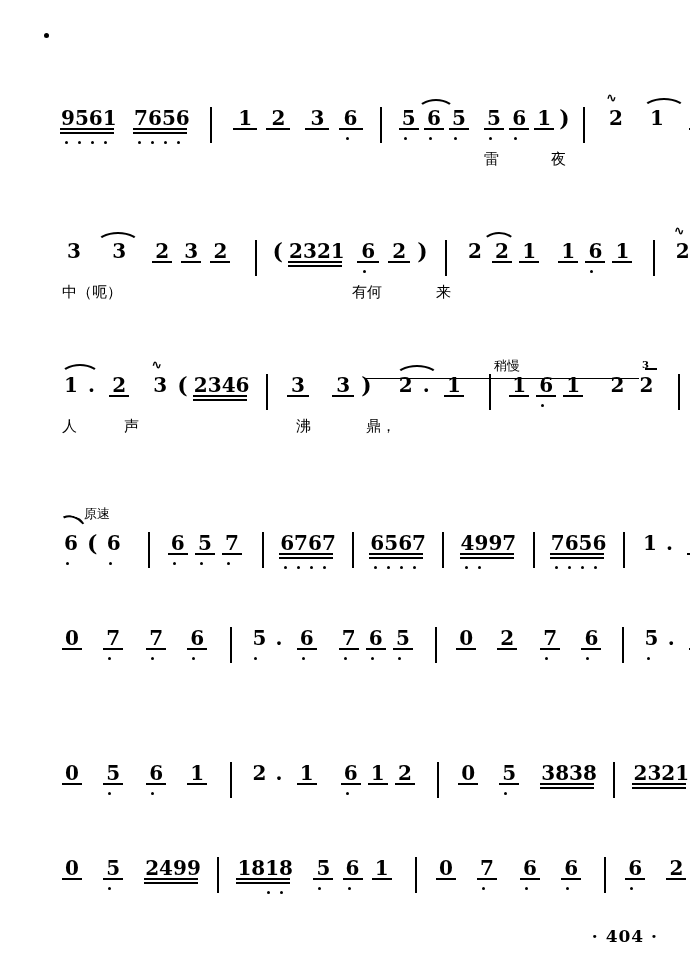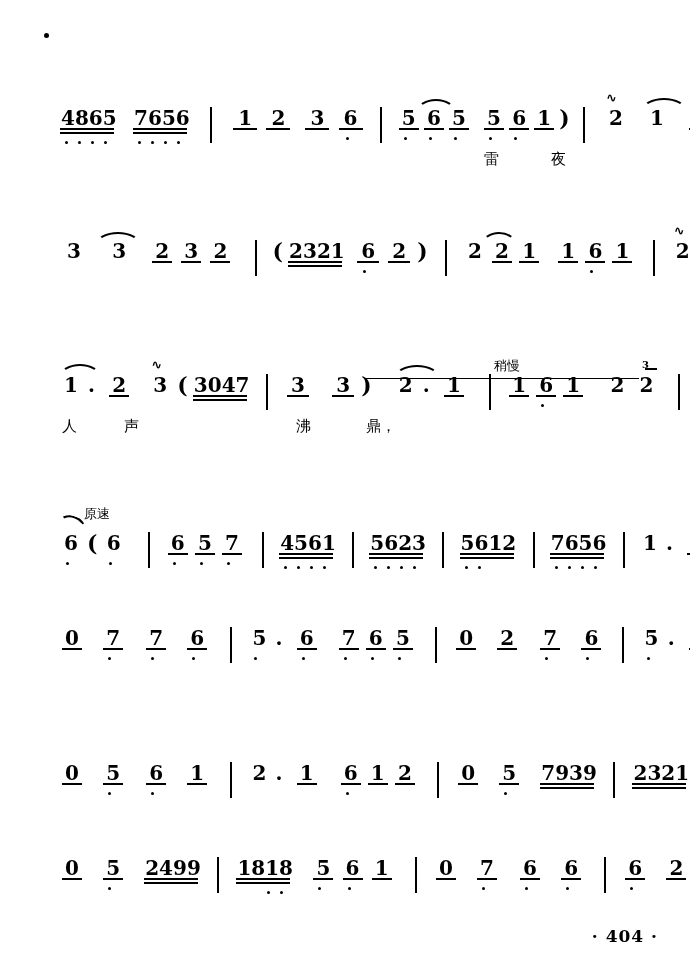--- a/index.html
+++ b/index.html
@@ -189,21 +189,21 @@
 
 <div class="page">
 
   <div class="speck" style="left:44px; top:33px; width:5px; height:5px;"></div>
 
   <div class="system" style="top:105px;">
     <div class="staffline" style="padding-left:60px;">
 
       <span class="measure">
         <span class="note" style="width:52px;">
-          <span class="d">4865</span>
+          <span class="d">9561</span>
           <span class="beam1"></span><span class="beam2"></span>
           <span class="dotlow b2" style="left:7px;"></span>
           <span class="dotlow b2" style="left:20px;"></span>
           <span class="dotlow b2" style="left:33px;"></span>
           <span class="dotlow b2" style="left:46px;"></span>
         </span>
       </span>
 
       <span class="measure" style="margin-left:14px;">
         <span class="note" style="width:52px;">
@@ -366,20 +366,25 @@
         
         
         
         
         
       </span>
 
       
     </div>
 
+    <div class="lyrics" style="top:44px;">
+      <span class="lyric" style="left:62px;">中（呃）</span>
+      <span class="lyric" style="left:352px;">有何</span>
+      <span class="lyric" style="left:436px;">来</span>
+    </div>
   </div>
 
   <div class="system" style="top:372px;">
     <div class="tempo" style="left:494px; top:-14px;">稍慢</div>
 
     <div class="bracket" style="left:366px; top:6px; width:272px;"></div>
 
     <div class="staffline" style="padding-left:60px;">
 
       <span class="measure">
@@ -389,21 +394,21 @@
         <span class="augdot">.</span>
         <span class="note" style="width:22px; margin-left:6px;">
           <span class="d">2</span><span class="beam1" style="left:2px;right:2px;"></span>
         </span>
         <span class="note" style="width:22px; margin-left:12px;">
           <span class="d">3</span>
           <span class="orn" style="left:3px; top:-12px;">∿</span>
         </span>
         <span class="paren">(</span>
         <span class="note" style="width:52px;">
-          <span class="d">3047</span>
+          <span class="d">2346</span>
           <span class="beam1"></span><span class="beam2"></span>
         </span>
         <span class="slur" style="left:0px; top:-8px; width:36px;"></span>
       </span>
 
       <span class="barline" style="margin-left:14px;"></span>
 
       <span class="measure" style="margin-left:6px;">
         <span class="note" style="width:24px;">
           <span class="d">3</span><span class="beam1" style="left:2px;right:2px;"></span>
@@ -495,47 +500,47 @@
         <span class="note" style="width:20px;">
           <span class="d">7</span><span class="beam1" style="left:1px;right:1px;"></span>
           <span class="dotlow b1" style="left:8px; bottom:-9px;"></span>
         </span>
       </span>
 
       <span class="barline" style="margin-left:14px;"></span>
 
       <span class="measure" style="margin-left:4px;">
         <span class="note" style="width:52px;">
-          <span class="d">4561</span>
+          <span class="d">6767</span>
           <span class="beam1"></span><span class="beam2"></span>
           <span class="dotlow b2" style="left:7px;"></span>
           <span class="dotlow b2" style="left:20px;"></span>
           <span class="dotlow b2" style="left:33px;"></span>
           <span class="dotlow b2" style="left:46px;"></span>
         </span>
       </span>
 
       <span class="barline" style="margin-left:14px;"></span>
 
       <span class="measure" style="margin-left:4px;">
         <span class="note" style="width:52px;">
-          <span class="d">5623</span>
+          <span class="d">6567</span>
           <span class="beam1"></span><span class="beam2"></span>
           <span class="dotlow b2" style="left:7px;"></span>
           <span class="dotlow b2" style="left:20px;"></span>
           <span class="dotlow b2" style="left:33px;"></span>
           <span class="dotlow b2" style="left:46px;"></span>
         </span>
       </span>
 
       <span class="barline" style="margin-left:14px;"></span>
 
       <span class="measure" style="margin-left:4px;">
         <span class="note" style="width:52px;">
-          <span class="d">5612</span>
+          <span class="d">4997</span>
           <span class="beam1"></span><span class="beam2"></span>
           <span class="dotlow b2" style="left:7px;"></span>
           <span class="dotlow b2" style="left:20px;"></span>
         </span>
       </span>
 
       <span class="barline" style="margin-left:14px;"></span>
 
       <span class="measure" style="margin-left:4px;">
         <span class="note" style="width:52px;">
@@ -703,21 +708,21 @@
 
       <span class="measure" style="margin-left:6px;">
         <span class="note" style="width:22px;">
           <span class="d">0</span><span class="beam1" style="left:2px;right:2px;"></span>
         </span>
         <span class="note" style="width:22px; margin-left:12px;">
           <span class="d">5</span><span class="beam1" style="left:2px;right:2px;"></span>
           <span class="dotlow b1" style="left:9px; bottom:-9px;"></span>
         </span>
         <span class="note" style="width:52px; margin-left:14px;">
-          <span class="d">7939</span>
+          <span class="d">3838</span>
           <span class="beam1"></span><span class="beam2"></span>
         </span>
       </span>
 
       <span class="barline" style="margin-left:14px;"></span>
 
       <span class="measure" style="margin-left:6px;">
         <span class="note" style="width:52px;">
           <span class="d">2321</span>
           <span class="beam1"></span><span class="beam2"></span>

